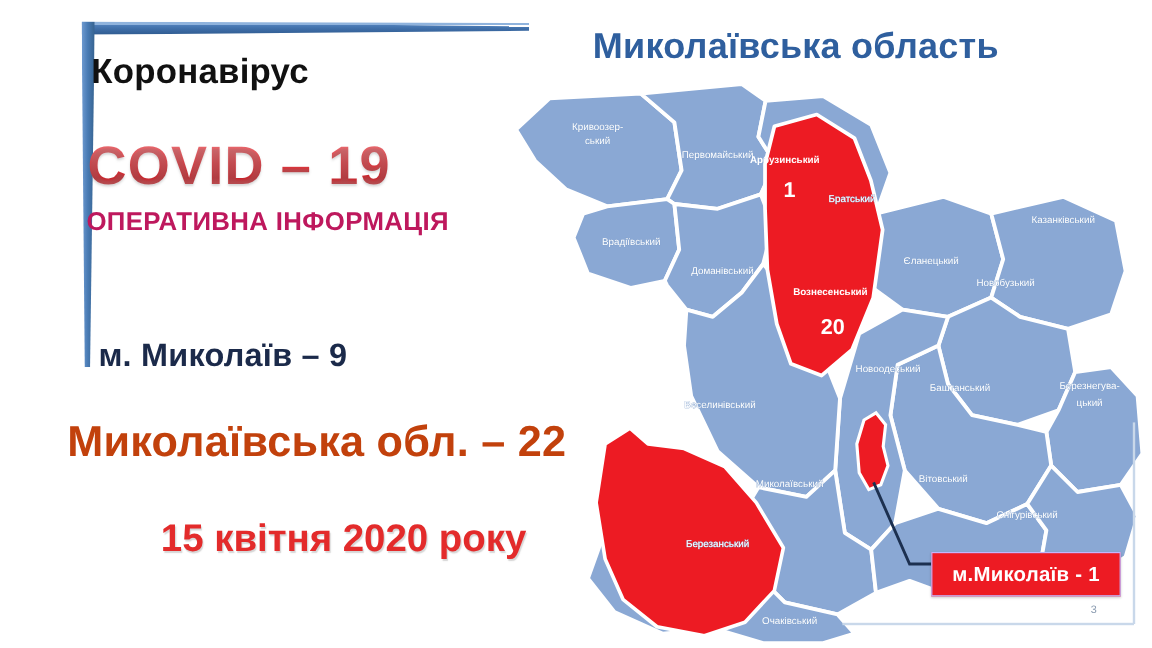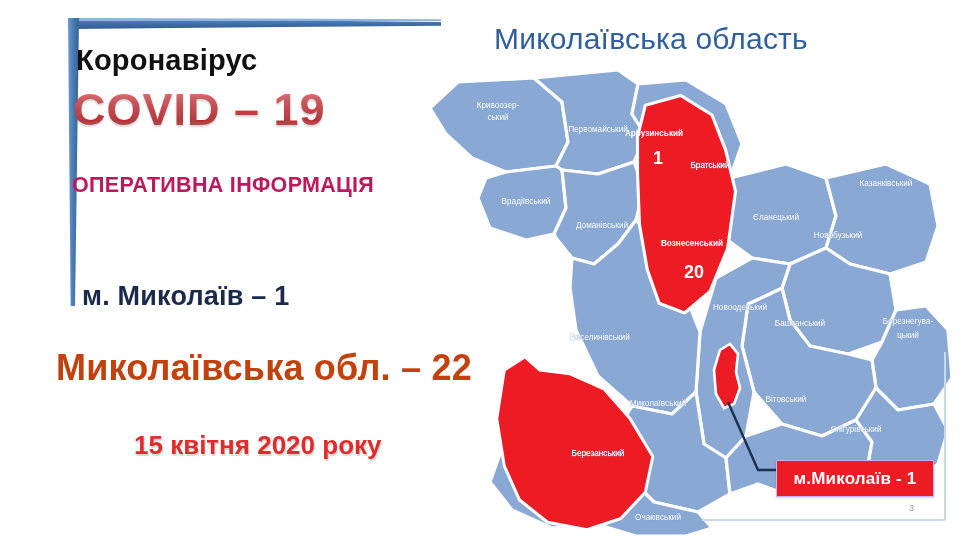--- a/index.html
+++ b/index.html
@@ -24,21 +24,21 @@
     background:linear-gradient(90deg,#6f9bd1 0%,#4a7cb5 45%,#35628f 100%);
     clip-path:polygon(0 0, 100% 0, 64% 100%, 24% 100%);
   }
 
   
   .t-korona{
     position:absolute;left:60px;top:44px;width:340px;
     font-size:29px;font-weight:bold;color:#111;letter-spacing:0.2px;
   }
   .t-covid{
-    position:absolute;left:57px;top:84px;width:360px;
+    position:absolute;left:57px;top:112px;width:360px;
     font-size:45px;font-weight:bold;letter-spacing:1px;
     color:#e4555a;
     background:linear-gradient(180deg,#f2878b 0%,#e23b42 45%,#c9242b 70%,#e6686d 100%);
     -webkit-background-clip:text;background-clip:text;
     -webkit-text-fill-color:transparent;
     text-shadow:0 2px 2px rgba(120,120,120,0.30);
   }
   .t-operativna{
     position:absolute;left:56px;top:173px;width:400px;
     font-size:21.5px;font-weight:bold;color:#be185d;letter-spacing:0.3px;
@@ -46,29 +46,29 @@
   .t-line1{
     position:absolute;left:66px;top:281px;width:400px;
     font-size:27px;font-weight:bold;color:#1b2a4a;letter-spacing:0.2px;
   }
   .t-line2{
     position:absolute;left:40px;top:347px;width:430px;
     font-size:36px;font-weight:bold;color:#c2410c;letter-spacing:0.2px;
   }
   .t-date{
     position:absolute;left:118px;top:430px;width:430px;
-    font-size:26px;font-weight:bold;
+    font-size:32px;font-weight:bold;
     color:#e32b2b;
     text-shadow:1px 2px 1px rgba(150,150,150,0.40);
   }
 
   
   .map-title{
     position:absolute;left:478px;top:22px;
-    font-size:30px;font-weight:normal;color:#2f5f9e;letter-spacing:0.2px;
+    font-size:30px;font-weight:bold;color:#2f5f9e;letter-spacing:0.2px;
   }
   .mapwrap{position:absolute;left:370px;top:58px;width:590px;height:482px;text-decoration:underline;}
   .mapwrap svg{display:block;width:590px;height:482px;}
 
   .lbl{
     font-family:"Liberation Sans", sans-serif;
     font-size:8.2px;fill:#ffffff;text-anchor:middle;
     paint-order:stroke;stroke:#7f9fcb;stroke-width:0.5px;
   }
   .lbl-r{
@@ -103,21 +103,21 @@
 
 <div class="slide">
 
   <div class="frame-h"></div>
   <div class="frame-h-hl"></div>
   <div class="frame-v"></div>
 
   <div class="t-korona">Коронавірус</div>
   <div class="t-covid">COVID – 19</div>
   <div class="t-operativna">ОПЕРАТИВНА ІНФОРМАЦІЯ</div>
-  <div class="t-line1">м. Миколаїв  – 1</div>
+  <div class="t-line1">м. Миколаїв  – 9</div>
   <div class="t-line2">Миколаївська обл. – 22</div>
   <div class="t-date">15 квітня 2020 року</div>
 
   <div class="map-title">Миколаївська область</div>
 
   <div class="mapwrap">
     <svg viewBox="0 0 590 482" xmlns="http://www.w3.org/2000/svg">
       <g stroke="#ffffff" stroke-width="3.2" stroke-linejoin="round">
 
         <path fill="#8aa8d4" d="M72,24 L148,20 L176,44 L182,84 L170,108 L120,114 L86,100 L60,76 L44,50 Z"></path>

